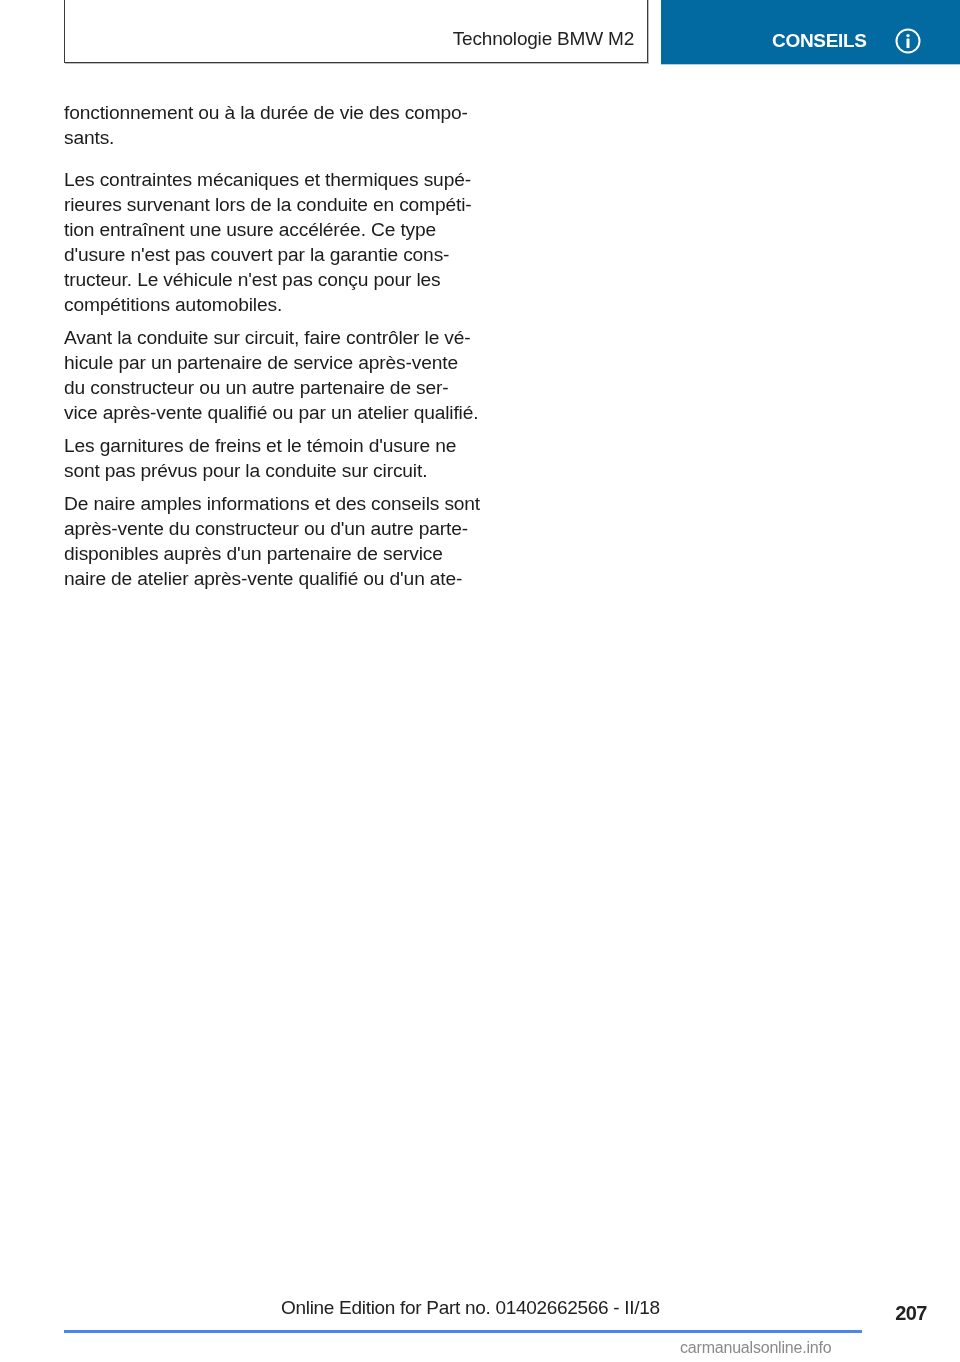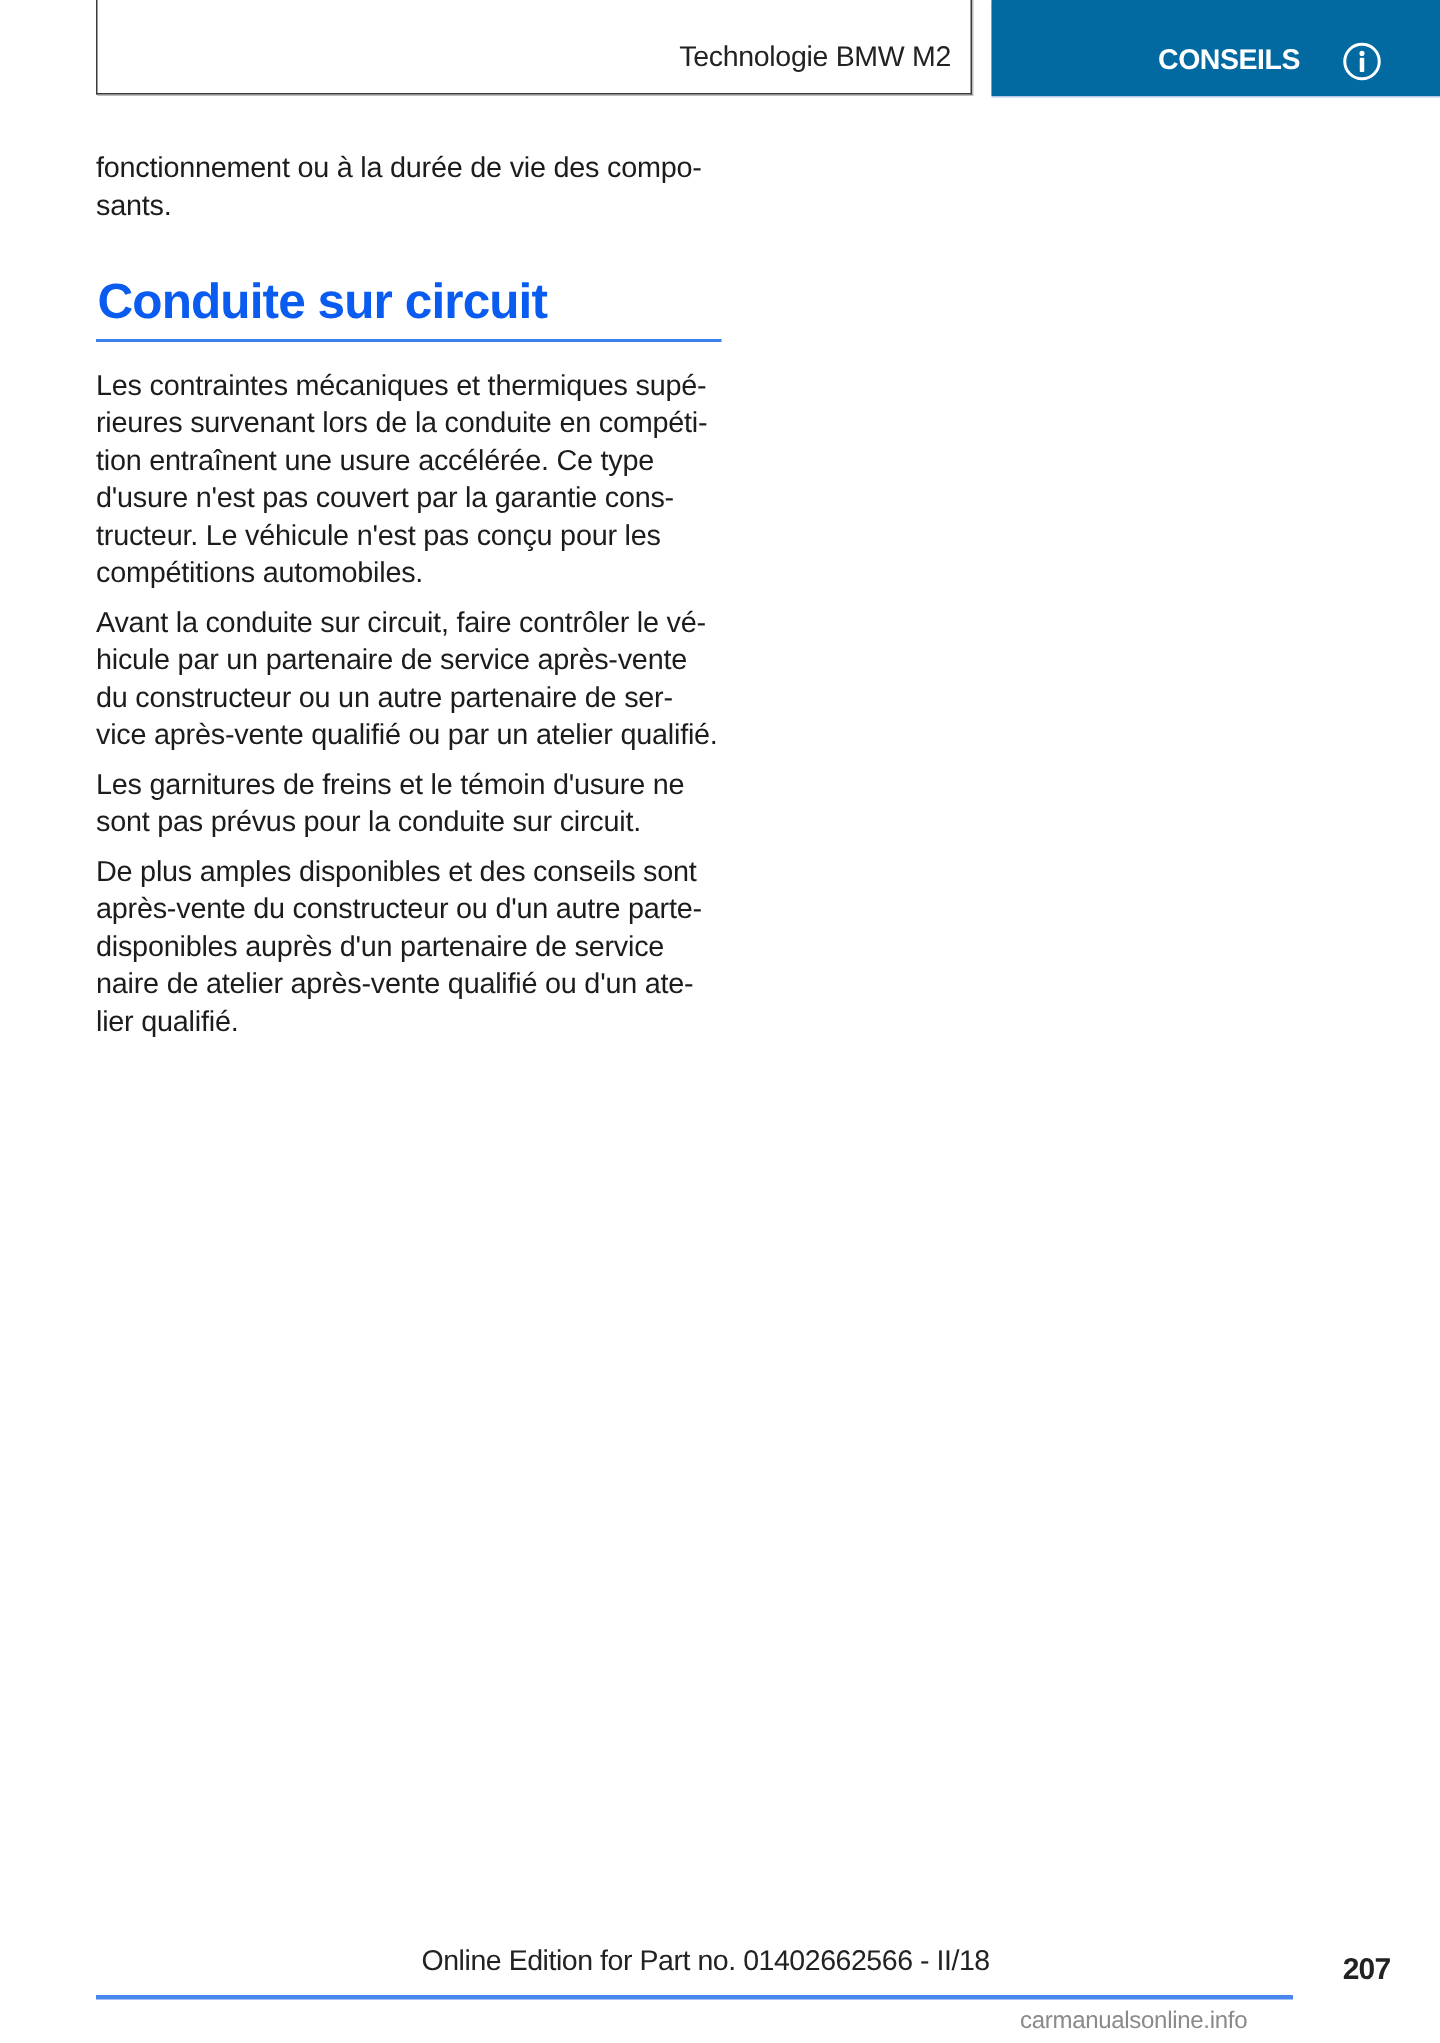--- a/index.html
+++ b/index.html
@@ -154,21 +154,20 @@
   </svg>
 </div>
 
 <div class="content">
 
   <p class="para">
     <span class="para-line">fonctionnement ou à la durée de vie des compo-</span>
     <span class="para-line">sants.</span>
   </p>
 
-  <h2 class="section-heading">Conduite sur circuit</h2>
 
   <div class="section-body">
     <p class="para">
       <span class="para-line">Les contraintes mécaniques et thermiques supé-</span>
       <span class="para-line">rieures survenant lors de la conduite en compéti-</span>
       <span class="para-line">tion entraînent une usure accélérée. Ce type</span>
       <span class="para-line">d'usure n'est pas couvert par la garantie cons-</span>
       <span class="para-line">tructeur. Le véhicule n'est pas conçu pour les</span>
       <span class="para-line">compétitions automobiles.</span>
     </p>
@@ -179,25 +178,24 @@
       <span class="para-line">du constructeur ou un autre partenaire de ser-</span>
       <span class="para-line">vice après-vente qualifié ou par un atelier qualifié.</span>
     </p>
 
     <p class="para">
       <span class="para-line">Les garnitures de freins et le témoin d'usure ne</span>
       <span class="para-line">sont pas prévus pour la conduite sur circuit.</span>
     </p>
 
     <p class="para">
-      <span class="para-line">De plus amples disponibles et des conseils sont</span>
+      <span class="para-line">De naire amples informations et des conseils sont</span>
       <span class="para-line">après-vente du constructeur ou d'un autre parte-</span>
       <span class="para-line">disponibles auprès d'un partenaire de service</span>
       <span class="para-line">naire de atelier après-vente qualifié ou d'un ate-</span>
-      <span class="para-line">lier qualifié.</span>
     </p>
   </div>
 </div>
 
 <span class="page-number">207</span>
 <div class="footer-line"></div>
 <span class="footer-edition">Online Edition for Part no. 01402662566 - II/18</span>
 <span class="footer-watermark">carmanualsonline.info</span>
 
 </body></html>

